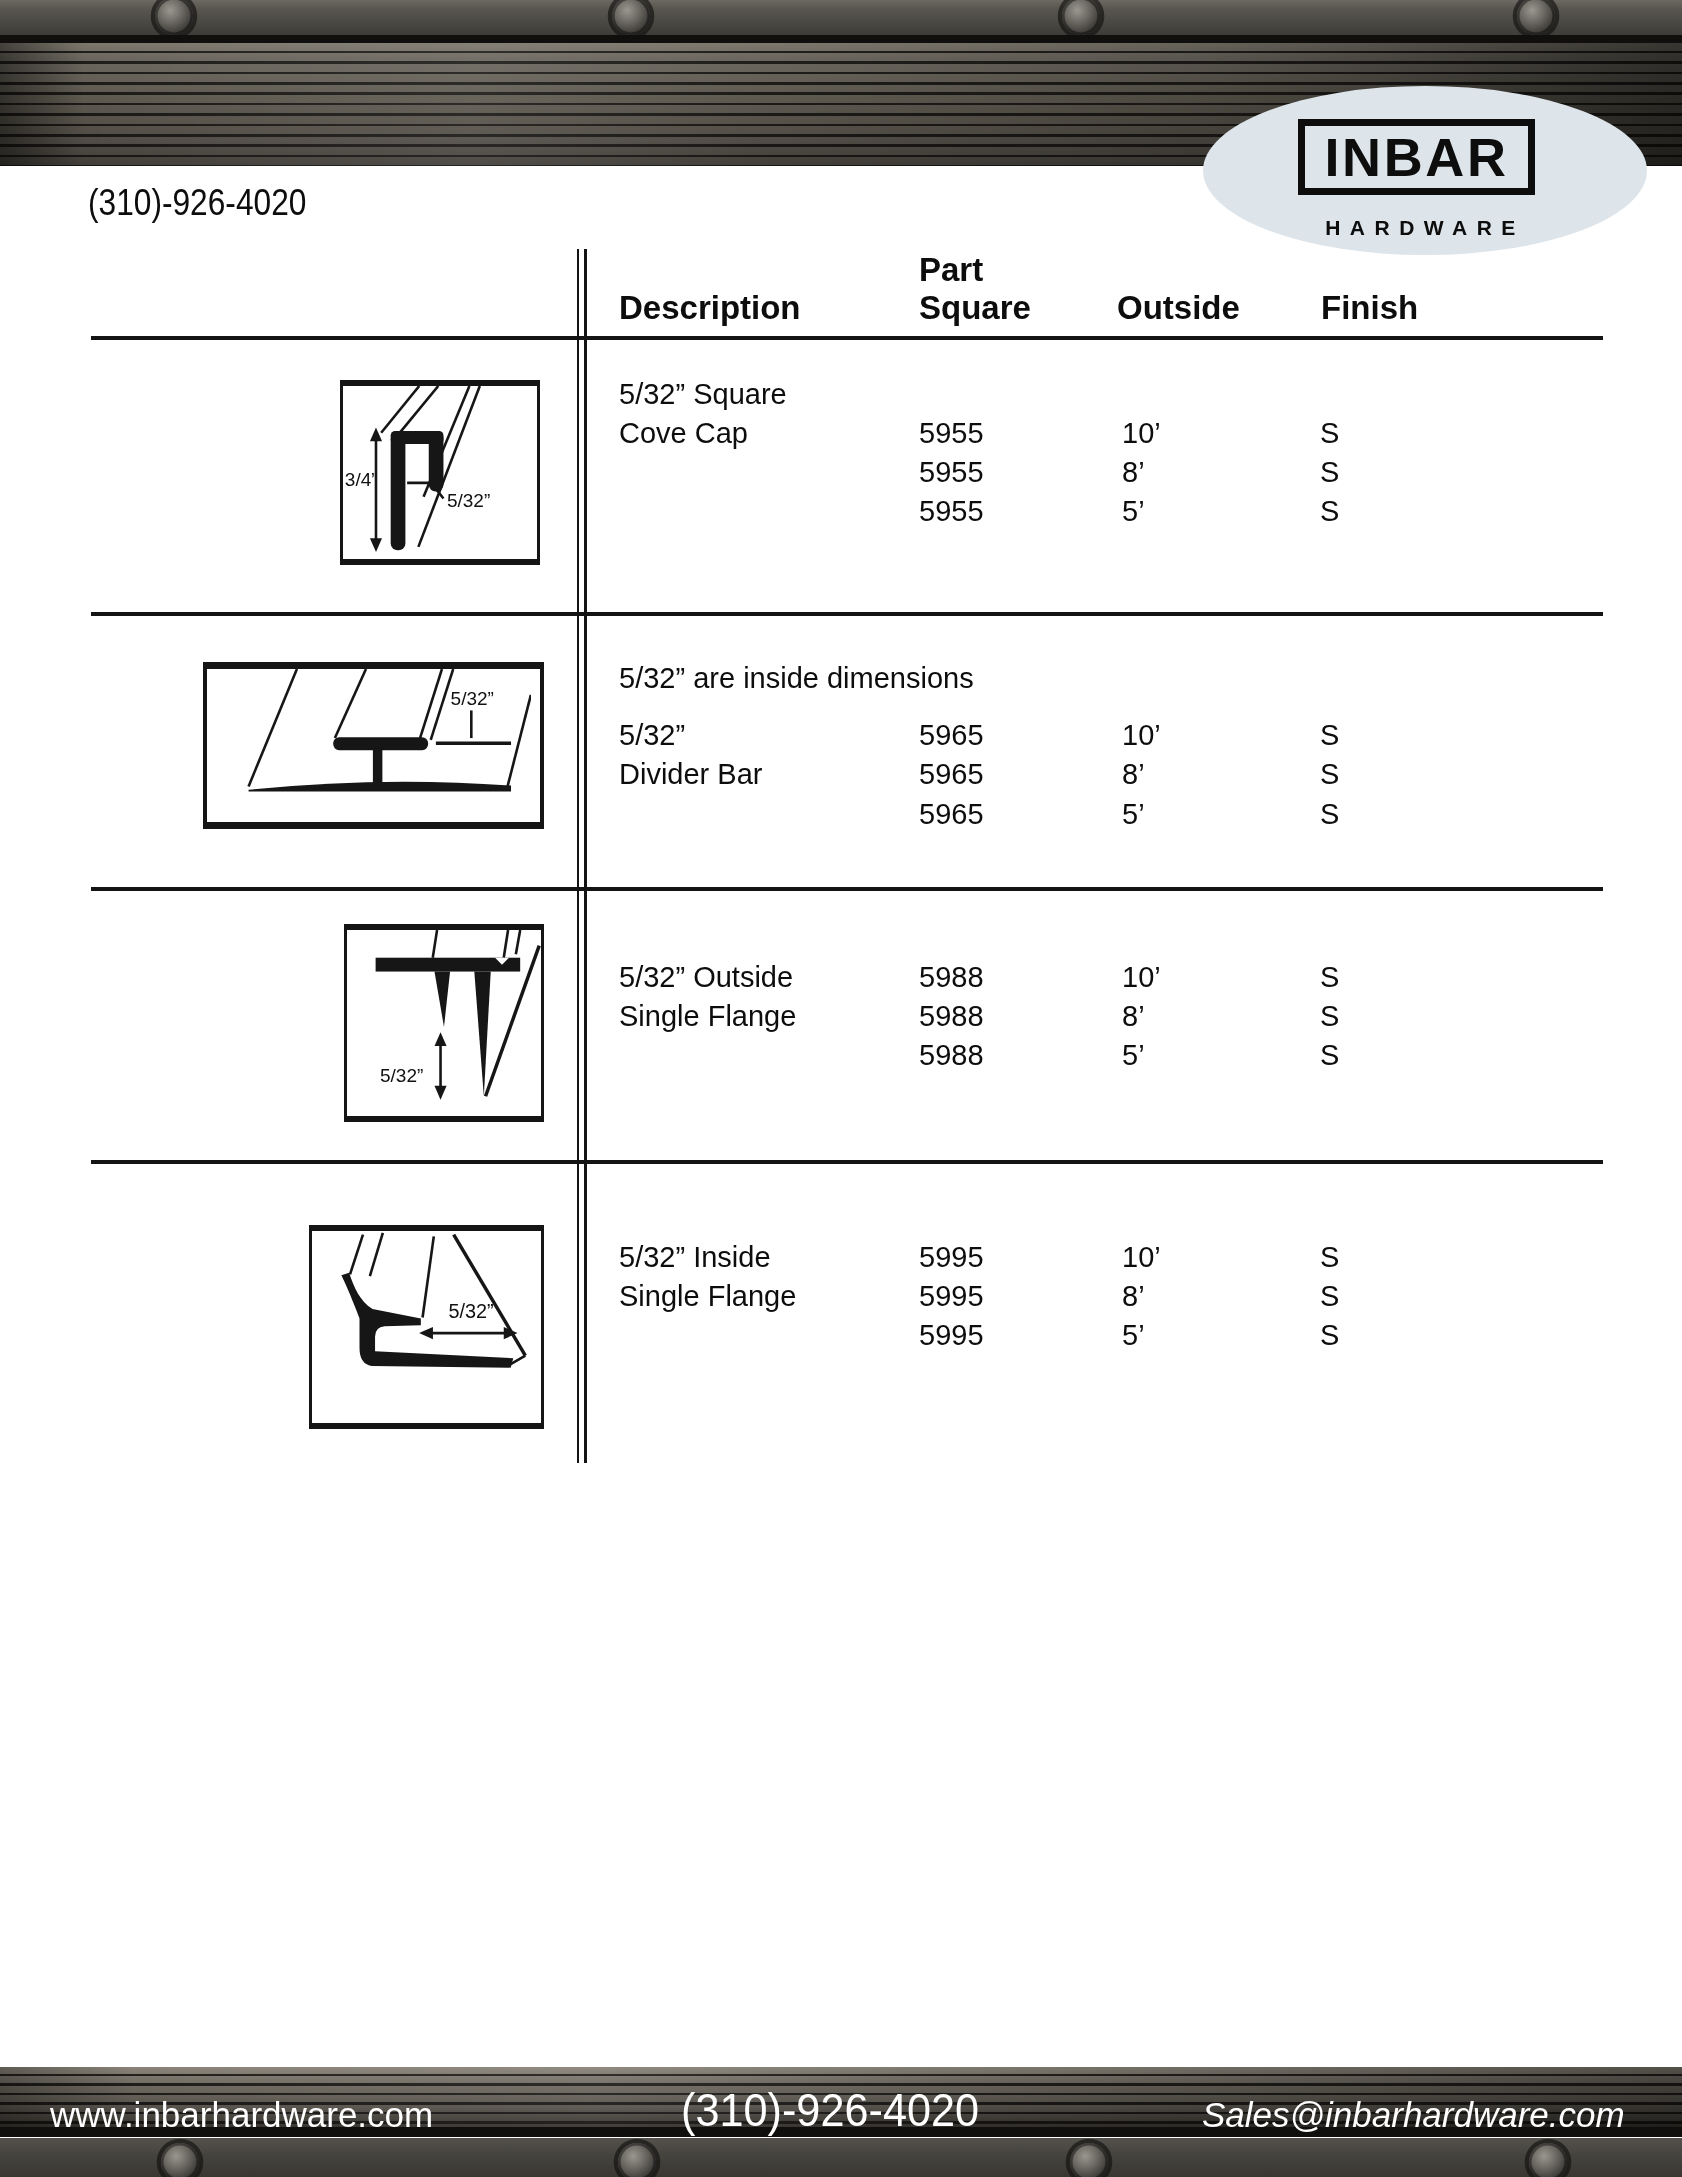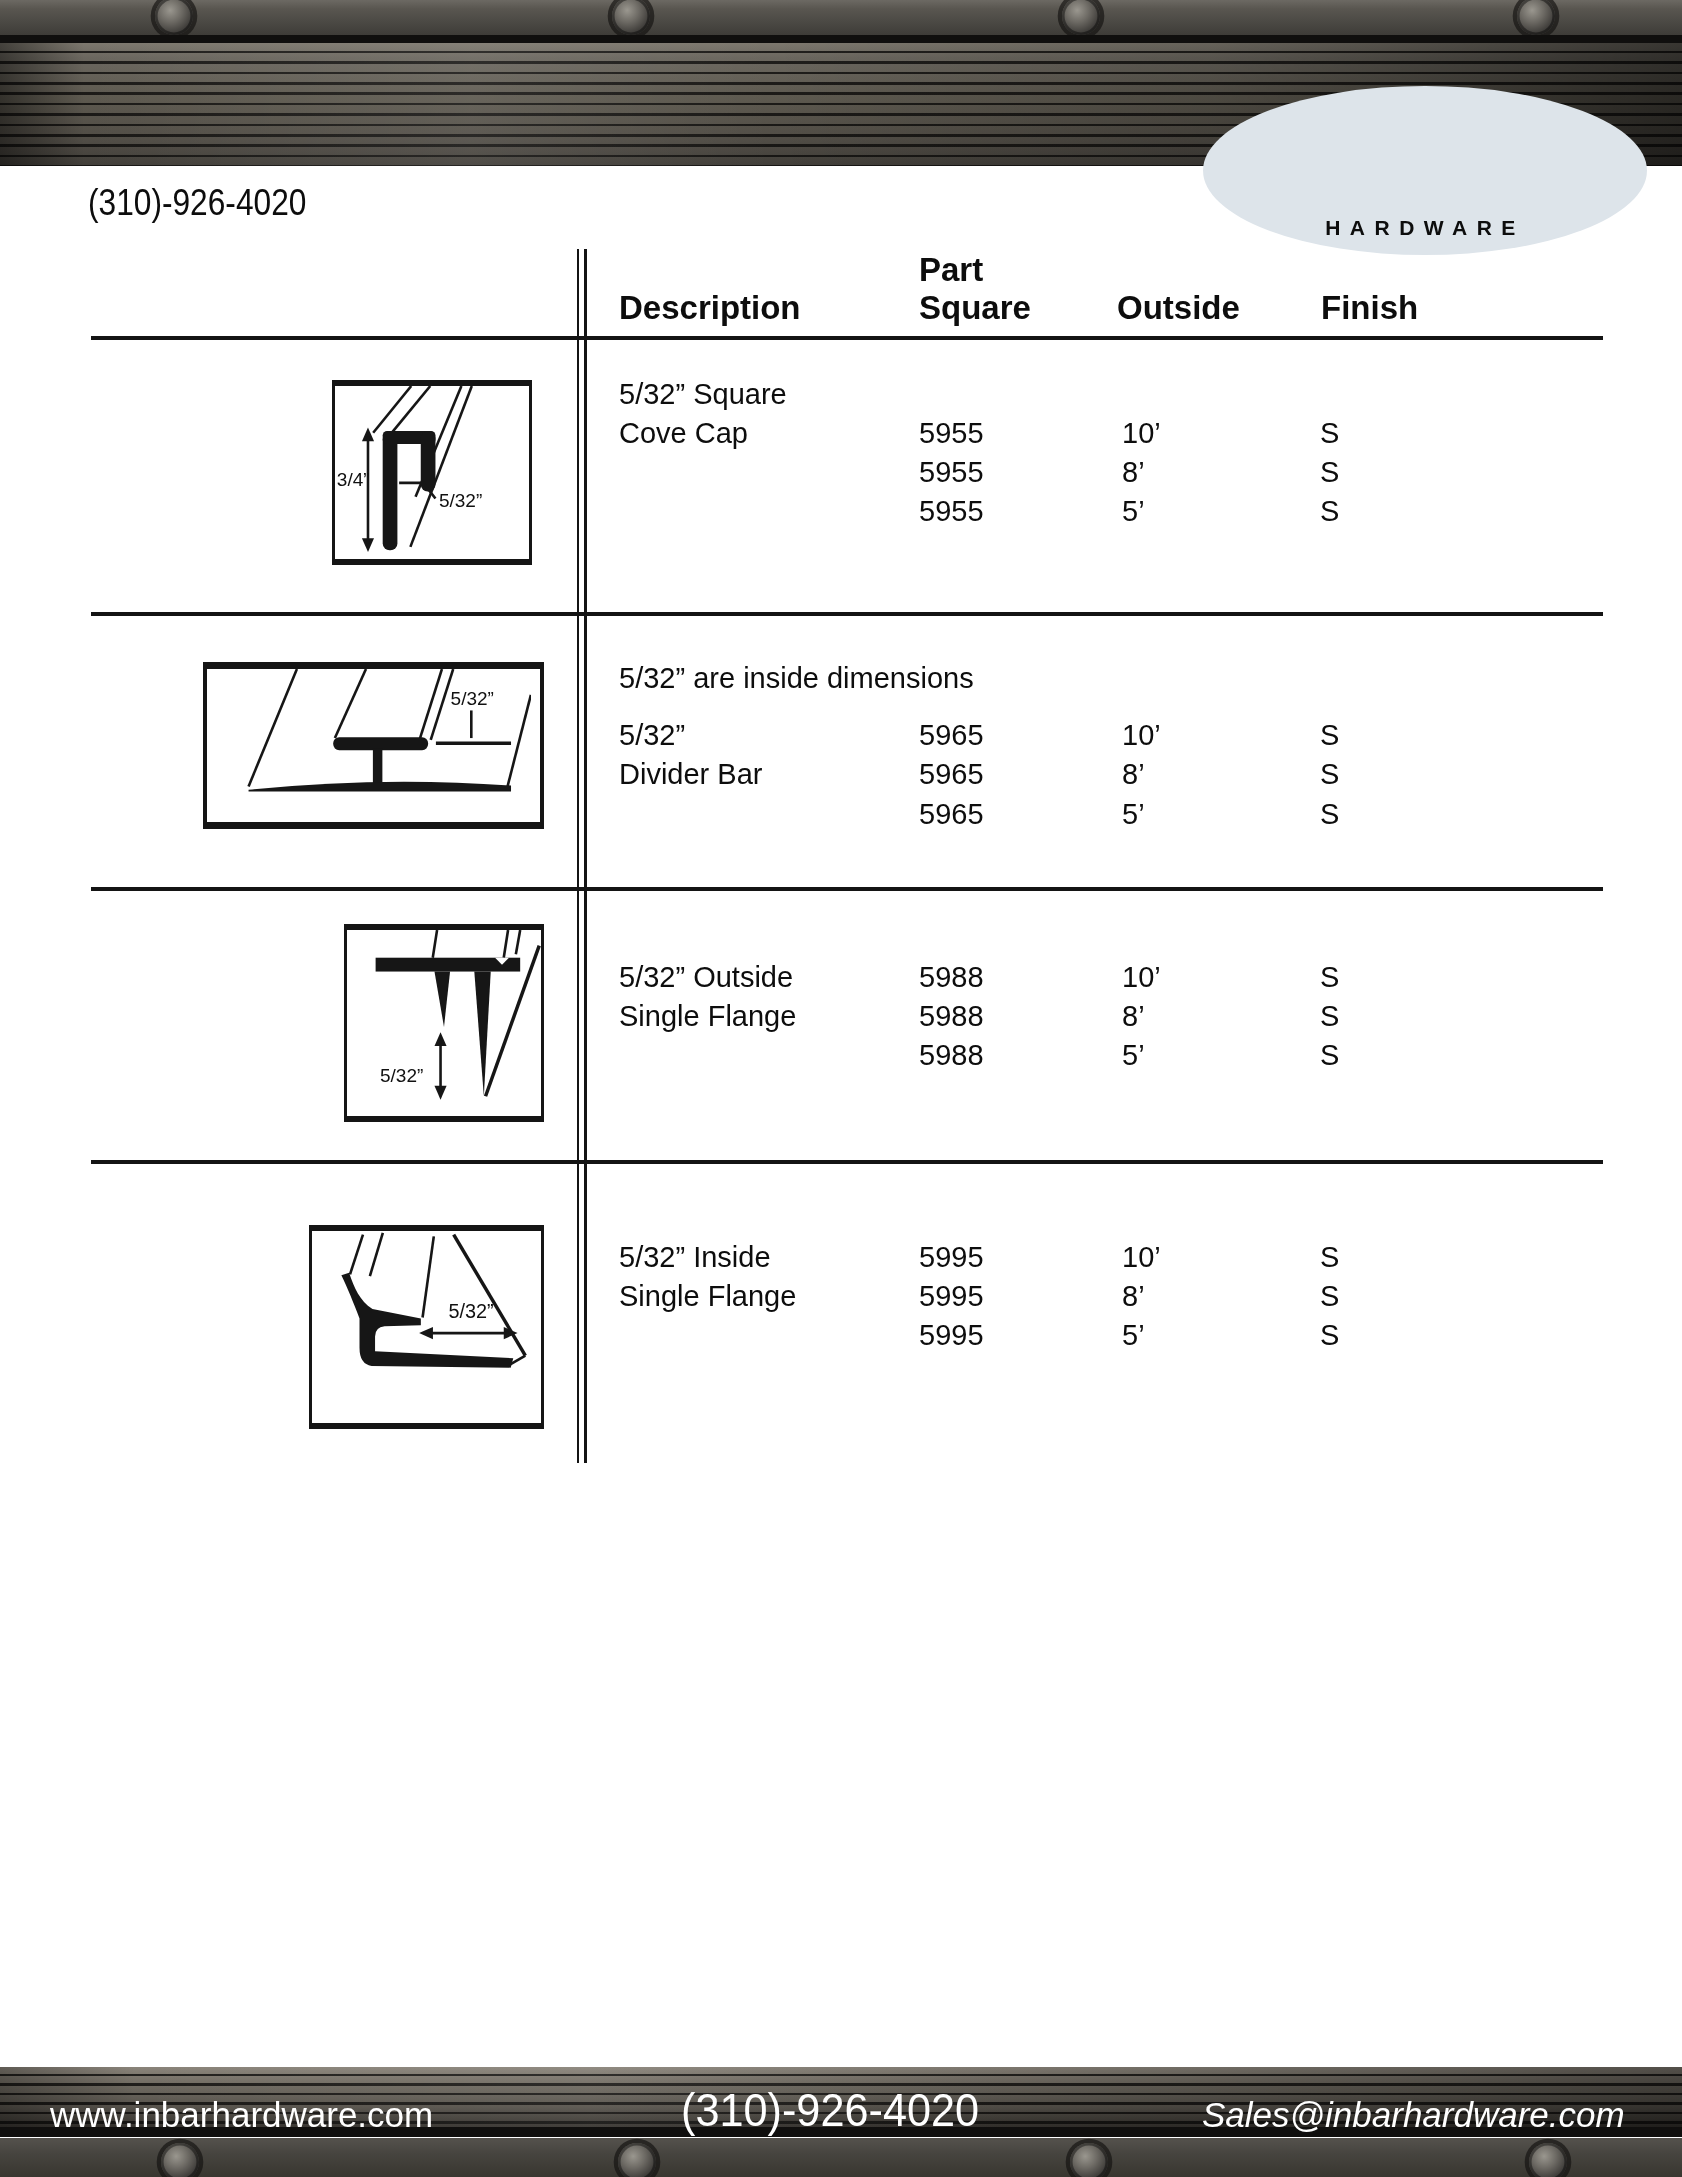--- a/index.html
+++ b/index.html
@@ -73,39 +73,42 @@
   <div class="screw-band top">
     <span class="screw" style="left:155px;top:-3.5px;"></span>
     <span class="screw" style="left:612px;top:-3.5px;"></span>
     <span class="screw" style="left:1062px;top:-3.5px;"></span>
     <span class="screw" style="left:1517px;top:-3.5px;"></span>
   </div>
   <div class="band-sep top"></div>
   <div class="stripe-band top"></div>
 
   <div class="logo" style="background:#dde4ea;">
+    <div class="logo-box">
+      <span class="logo-word">INBAR</span>
+    </div>
     <div class="logo-sub">HARDWARE</div>
   </div>
 
   <div class="hdr-phone">(310)-926-4020</div>
 
   <span class="th" style="left:919px;top:253px;">Part</span>
   <span class="th" style="left:619px;top:291px;">Description</span>
   <span class="th" style="left:919px;top:291px;">Square</span>
   <span class="th" style="left:1117px;top:291px;">Outside</span>
   <span class="th" style="left:1321px;top:291px;">Finish</span>
 
   <div class="hrule" style="top:336px;"></div>
   <div class="hrule" style="top:612px;"></div>
   <div class="hrule" style="top:887px;"></div>
   <div class="hrule" style="top:1160px;"></div>
   <div class="vrule thin"></div>
   <div class="vrule thick"></div>
 
-  <div class="dbox" style="left:332px;top:380px;width:194px;height:173px;">
+  <div class="dbox" style="left:340px;top:380px;width:194px;height:173px;">
     <svg width="194" height="173" viewBox="0 0 224 200">
       <g stroke="#161616" stroke-width="3" fill="none">
         <line x1="88" y1="0" x2="44" y2="54"></line>
         <line x1="110" y1="0" x2="63" y2="57"></line>
         <line x1="146" y1="0" x2="93" y2="128"></line>
         <line x1="158" y1="0" x2="87" y2="186"></line>
       </g>
       <g fill="#161616">
         <rect x="55" y="54" width="17" height="136" rx="8"></rect>
         <rect x="55" y="52" width="61" height="15" rx="5"></rect>

